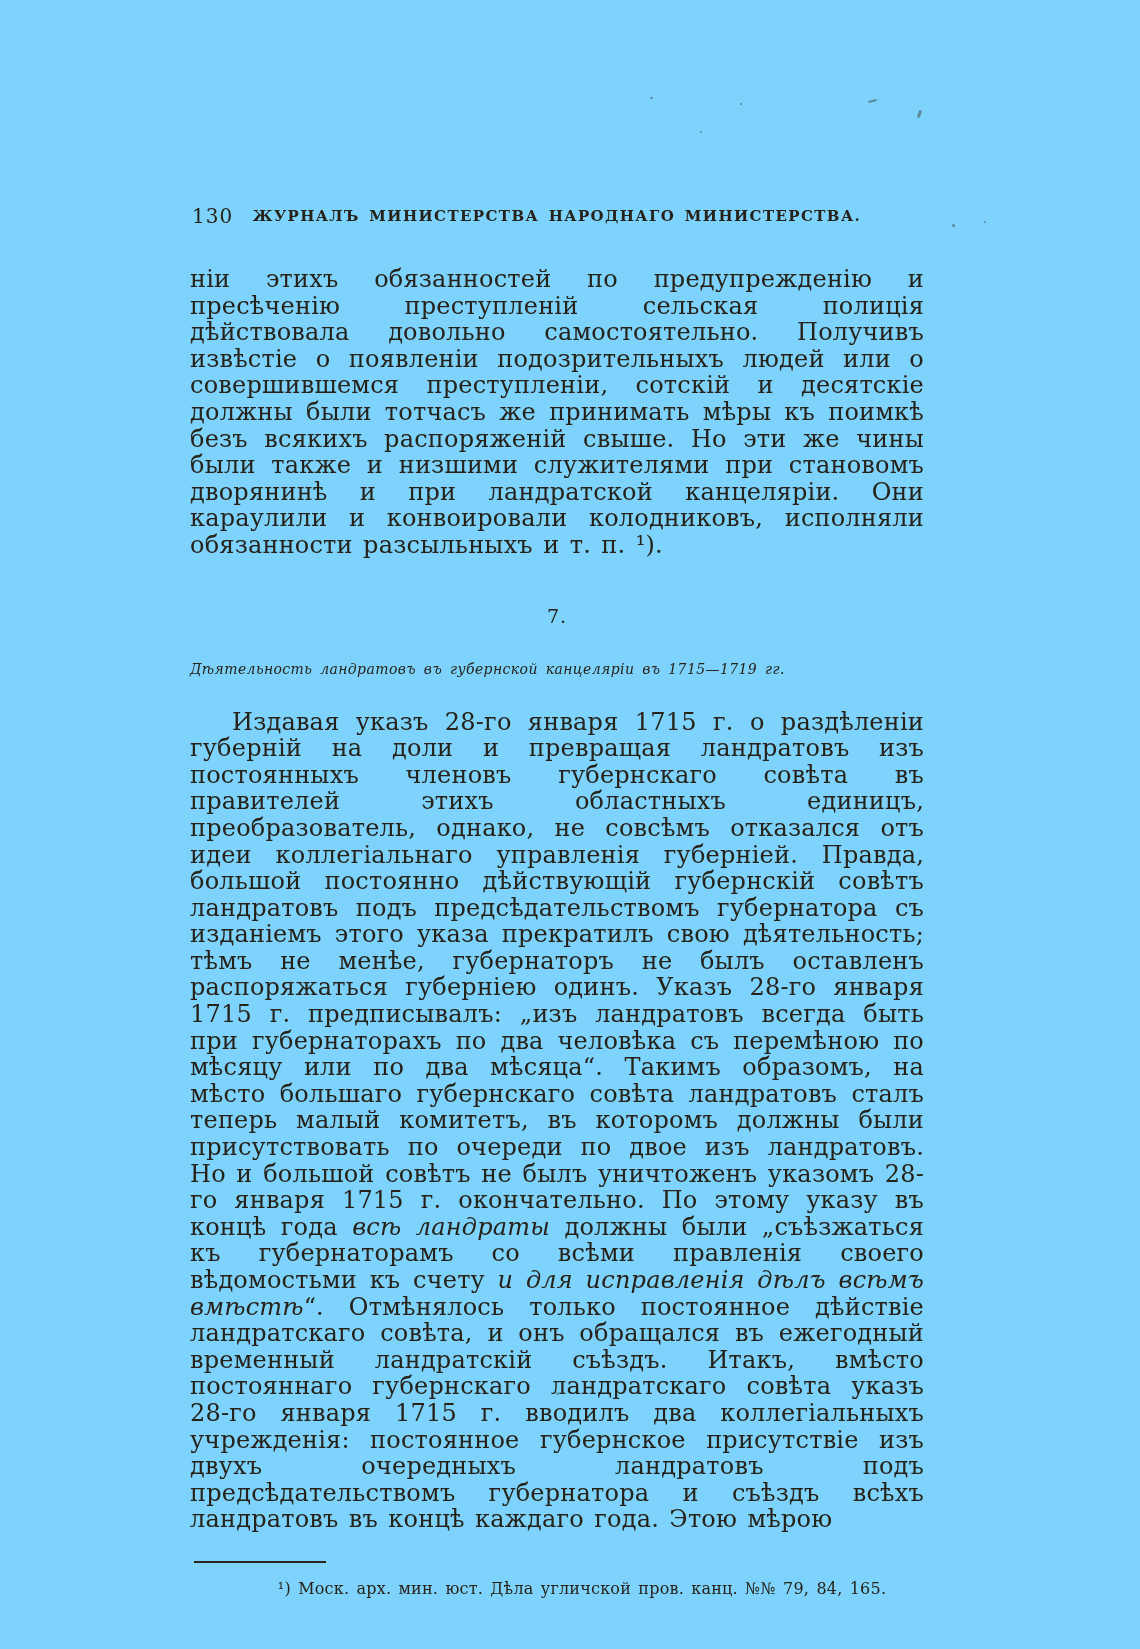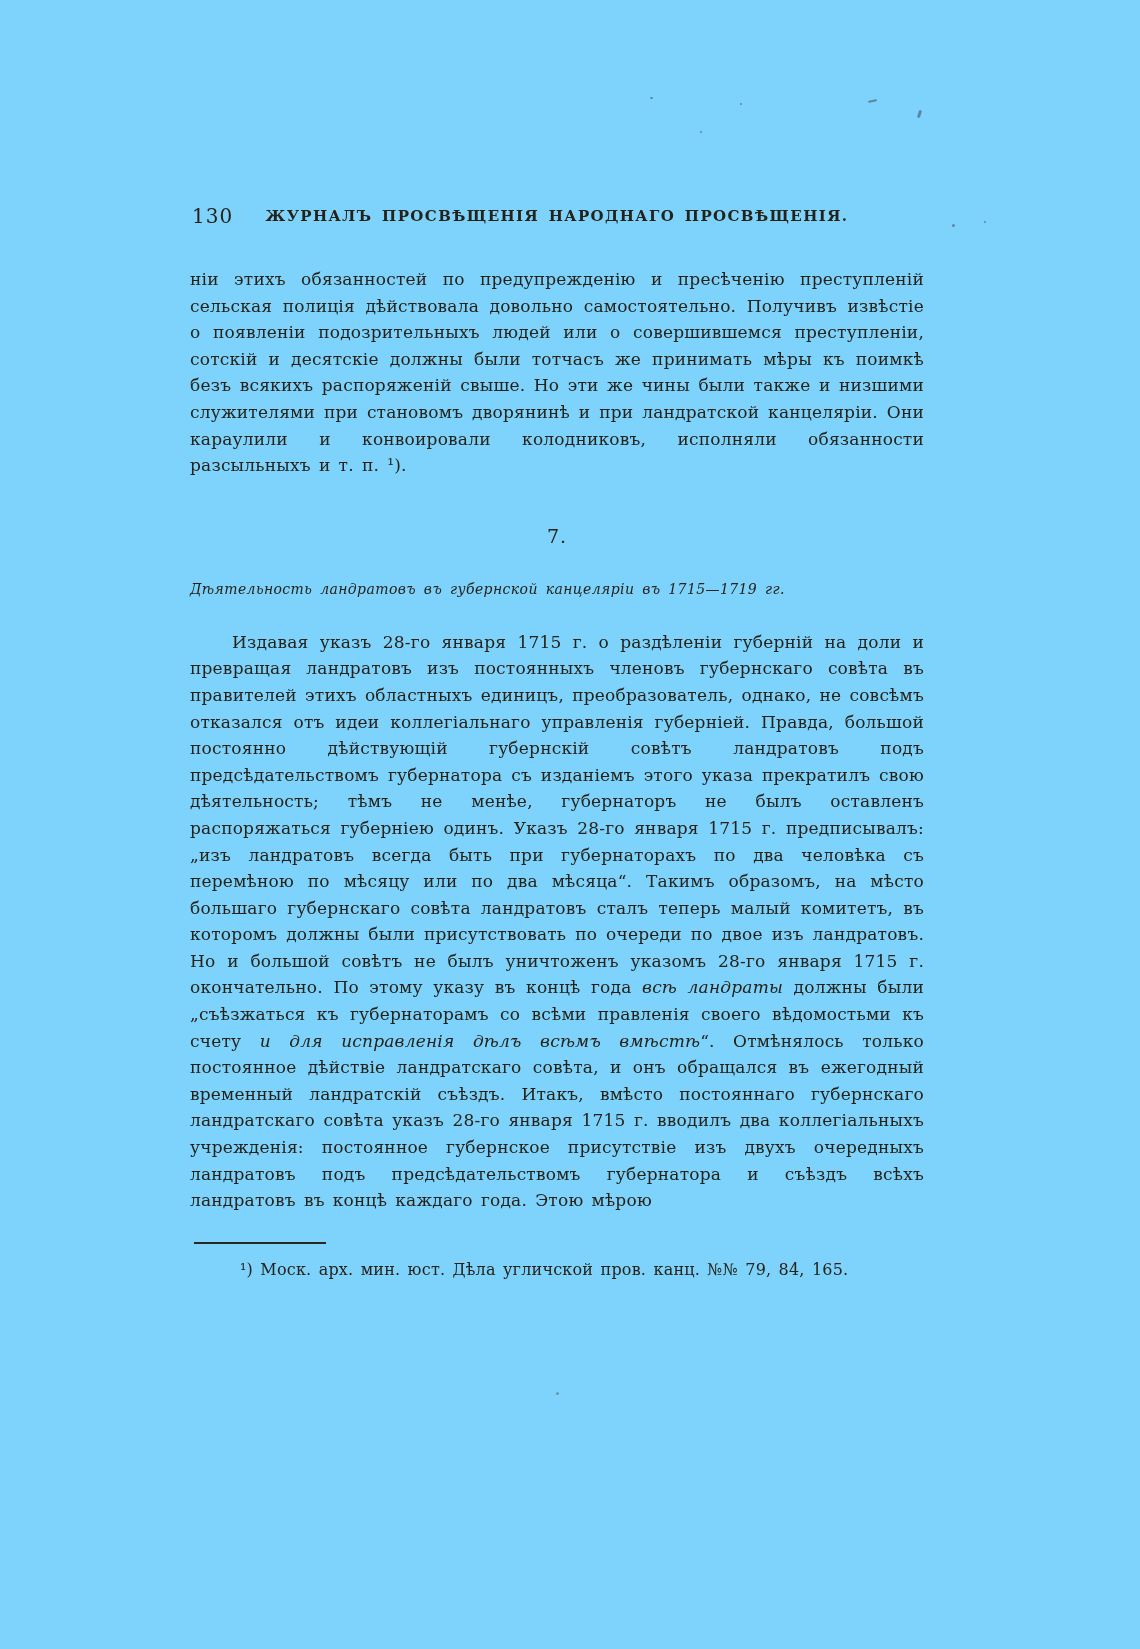--- a/index.html
+++ b/index.html
@@ -44,21 +44,21 @@
   .running-title {
     display: inline-block;
     font-weight: bold;
     font-size: 15px;
     letter-spacing: 1.4px;
     word-spacing: 3px;
     padding-top: 3px;
   }
 
   .para {
-    font-size: 17px;
+    font-size: 24px;
     line-height: 26.6px;
     text-align: justify;
     word-spacing: 2.5px;
     letter-spacing: 0.2px;
   }
 
   .para.main { margin-top: 32px; text-indent: 42px; }
 
   .italic { font-style: italic; }
 
@@ -71,21 +71,21 @@
 
   .section-title {
     margin-top: 34px;
     font-size: 14px;
     font-style: italic;
     font-weight: normal;
     letter-spacing: 0.4px;
     word-spacing: 3px;
   }
 
-  .footnote-block { margin-top: 28px; }
+  .footnote-block { margin-top: 28px; text-align: center; }
 
   .footnote-rule {
     width: 132px;
     border: none;
     border-top: 2.5px solid #2b2620;
     margin: 0 0 16px 4px;
   }
 
   .footnote {
     font-size: 16px;
@@ -120,21 +120,21 @@
   <div class="speckle sp4"></div>
   <div class="speckle sp5"></div>
   <div class="speckle sp6"></div>
   <div class="speckle sp7"></div>
   <div class="speckle sp8"></div>
 
   <div class="content">
 
     <header class="page-header">
       <span class="page-number">130</span>
-      <span class="running-title">ЖУРНАЛЪ ПРОСВѢЩЕНІЯ НАРОДНАГО ПРОСВѢЩЕНІЯ.</span>
+      <span class="running-title">ЖУРНАЛЪ МИНИСТЕРСТВА НАРОДНАГО МИНИСТЕРСТВА.</span>
     </header>
 
     <p class="para">
       <span>ніи этихъ обязанностей по предупрежденію и пресѣченію преступленій сельская полиція дѣйствовала довольно самостоятельно. Получивъ извѣстіе о появленіи подозрительныхъ людей или о совершившемся преступленіи, сотскій и десятскіе должны были тотчасъ же принимать мѣры къ поимкѣ безъ всякихъ распоряженій свыше. Но эти же чины были также и низшими служителями при становомъ дворянинѣ и при ландратской канцеляріи. Они караулили и конвоировали колодниковъ, исполняли обязанности разсыльныхъ и т. п. ¹).</span>
     </p>
 
     <div class="section-number">7.</div>
 
     <h2 class="section-title">Дѣятельность ландратовъ въ губернской канцеляріи въ 1715—1719 гг.</h2>
 

